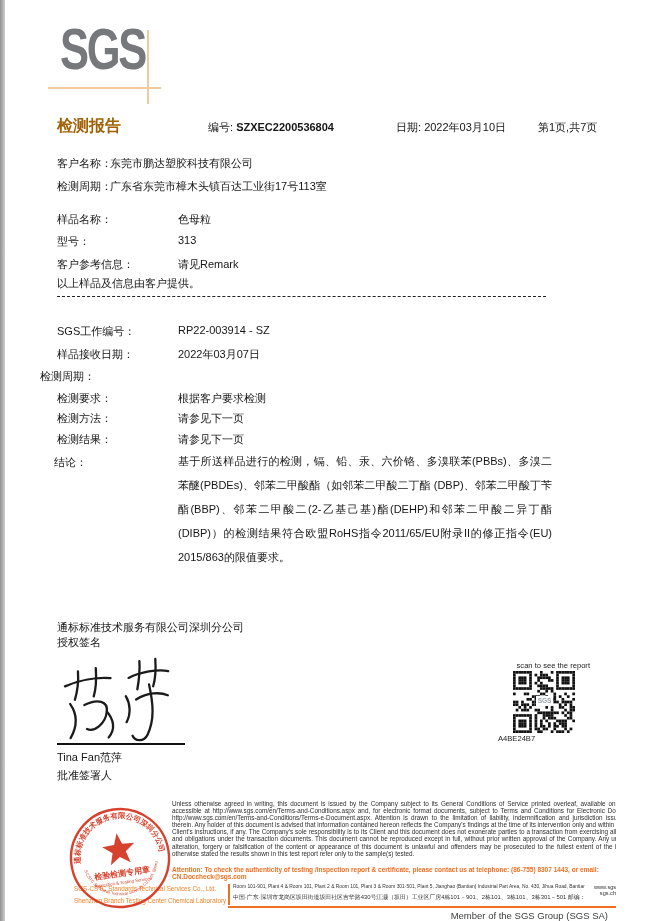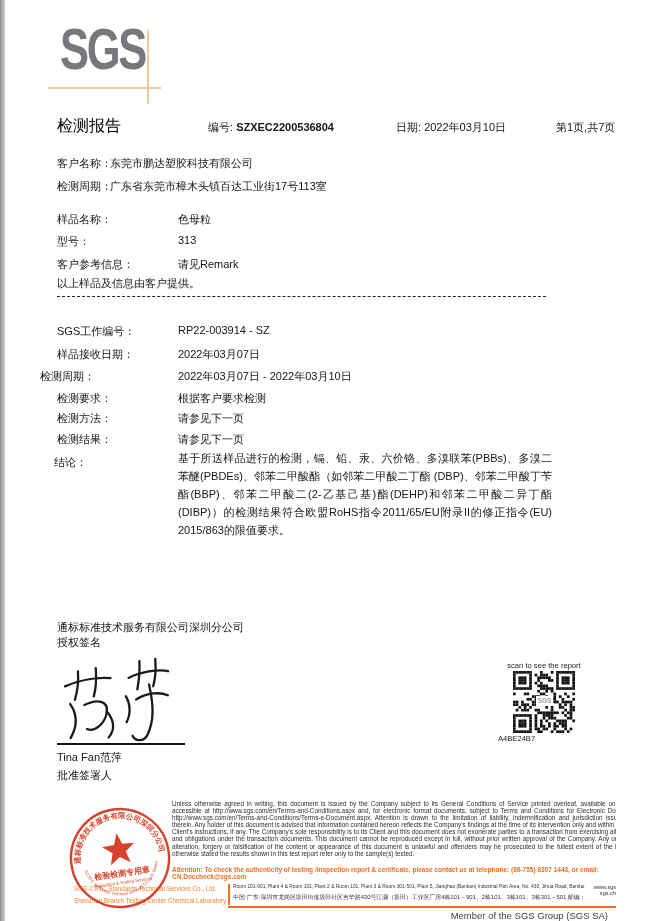--- a/index.html
+++ b/index.html
@@ -4,29 +4,29 @@
 <style>
   html,body{margin:0;padding:0;background:#fff;}
   .page{position:relative;width:616px;height:921px;background:#fff;overflow:hidden;
         font-family:"Liberation Sans",sans-serif;color:#111;}
   .scan-edge{position:absolute;left:0;top:0;width:5px;height:921px;
         background:linear-gradient(to right,#8f8f8f,#cfcfcf);}
   .logo{position:absolute;left:60px;top:20px;font-size:58px;font-weight:bold;color:#77787b;
         letter-spacing:-3px;transform:scaleX(.75);transform-origin:left top;line-height:1;}
   .tan-h{position:absolute;left:48px;top:87px;width:113px;height:2px;background:#f1c99c;}
   .tan-v{position:absolute;left:147px;top:30px;width:2px;height:74px;background:#f1c99c;}
-  .title{position:absolute;left:57px;top:116px;font-size:16px;font-weight:normal;color:#000000;}
+  .title{position:absolute;left:57px;top:116px;font-size:16px;font-weight:bold;color:#a16207;}
   .t{position:absolute;font-size:11px;color:#161616;white-space:nowrap;}
   .b{font-weight:bold;}
   .meta{position:absolute;top:120px;font-size:11px;color:#161616;white-space:nowrap;}
   .dashed{position:absolute;left:57px;top:296px;width:489px;border-top:1.6px dashed #222;}
-  .para{position:absolute;left:178px;top:449px;width:374px;font-size:11px;line-height:18px;
+  .para{position:absolute;left:178px;top:449px;width:374px;font-size:11px;line-height:24px;
         color:#161616;text-align:justify;}
   .sig-line{position:absolute;left:57px;top:743px;width:128px;height:1.6px;background:#111;}
-  .qr-hint{position:absolute;left:498px;top:661px;width:92px;text-align:center;font-size:7.6px;color:#222;}
+  .qr-hint{position:absolute;left:498px;top:661px;width:92px;text-align:right;font-size:7.6px;color:#222;}
   .qr-box{position:absolute;left:513px;top:671px;width:62px;height:62px;}
   .qr-center{position:absolute;left:536px;top:696px;width:17px;height:10px;background:#fff;
         font-size:6.5px;font-weight:bold;color:#9aa0a6;text-align:center;line-height:10px;}
   .qr-code{position:absolute;left:498px;top:734px;width:92px;font-size:7.6px;color:#222;}
   .legal{position:absolute;left:172px;top:800px;width:476px;font-size:6.35px;line-height:7.1px;
         color:#2e2e2e;text-align:justify;}
   .attention{position:absolute;left:172px;top:866px;width:476px;font-size:6.5px;line-height:7.3px;
         font-weight:bold;color:#f26f21;}
   .addr-sep{position:absolute;left:228px;top:884px;width:2px;height:21px;background:#f26f21;}
   .addr{position:absolute;left:233px;top:884px;width:417px;}
@@ -53,21 +53,21 @@
 
   <div class="title">检测报告</div>
   <div class="meta" style="left:208px">
     <span>编号:</span>
     <span class="b">SZXEC2200536804</span>
   </div>
   <div class="meta" style="left:396px">
     <span>日期:</span>
     <span>2022年03月10日</span>
   </div>
-  <div class="meta" style="left:556px">第1页,共7页</div>
+  <div class="meta" style="left:538px">第1页,共7页</div>
 
   <span class="t" style="left:57px;top:156px">客户名称：</span>
   <span class="t" style="left:110px;top:156px">东莞市鹏达塑胶科技有限公司</span>
   <span class="t" style="left:57px;top:179px">检测周期：</span>
   <span class="t" style="left:110px;top:179px">广东省东莞市樟木头镇百达工业街17号113室</span>
 
   <span class="t" style="left:57px;top:212px">样品名称：</span>
   <span class="t" style="left:178px;top:212px">色母粒</span>
   <span class="t" style="left:57px;top:234px">型号：</span>
   <span class="t" style="left:178px;top:234px">313</span>
@@ -75,21 +75,20 @@
   <span class="t" style="left:178px;top:257px">请见Remark</span>
   <span class="t" style="left:57px;top:276px">以上样品及信息由客户提供。</span>
 
   <div class="dashed"></div>
 
   <span class="t" style="left:57px;top:324px">SGS工作编号：</span>
   <span class="t" style="left:178px;top:324px">RP22-003914 - SZ</span>
   <span class="t" style="left:57px;top:347px">样品接收日期：</span>
   <span class="t" style="left:178px;top:347px">2022年03月07日</span>
   <span class="t" style="left:40px;top:369px">检测周期：</span>
-  <span class="t" style="left:178px;top:369px">2022年03月07日 - 2022年03月10日</span>
   <span class="t" style="left:57px;top:391px">检测要求：</span>
   <span class="t" style="left:178px;top:391px">根据客户要求检测</span>
   <span class="t" style="left:57px;top:411px">检测方法：</span>
   <span class="t" style="left:178px;top:411px">请参见下一页</span>
   <span class="t" style="left:57px;top:432px">检测结果：</span>
   <span class="t" style="left:178px;top:432px">请参见下一页</span>
   <span class="t" style="left:54px;top:455px">结论：</span>
   <div class="para">基于所送样品进行的检测，镉、铅、汞、六价铬、多溴联苯(PBBs)、多溴二苯醚(PBDEs)、邻苯二甲酸酯（如邻苯二甲酸二丁酯 (DBP)、邻苯二甲酸丁苄酯(BBP)、邻苯二甲酸二(2-乙基己基)酯(DEHP)和邻苯二甲酸二异丁酯(DIBP)）的检测结果符合欧盟RoHS指令2011/65/EU附录II的修正指令(EU) 2015/863的限值要求。</div>
 
   <span class="t" style="left:57px;top:620px">通标标准技术服务有限公司深圳分公司</span>

